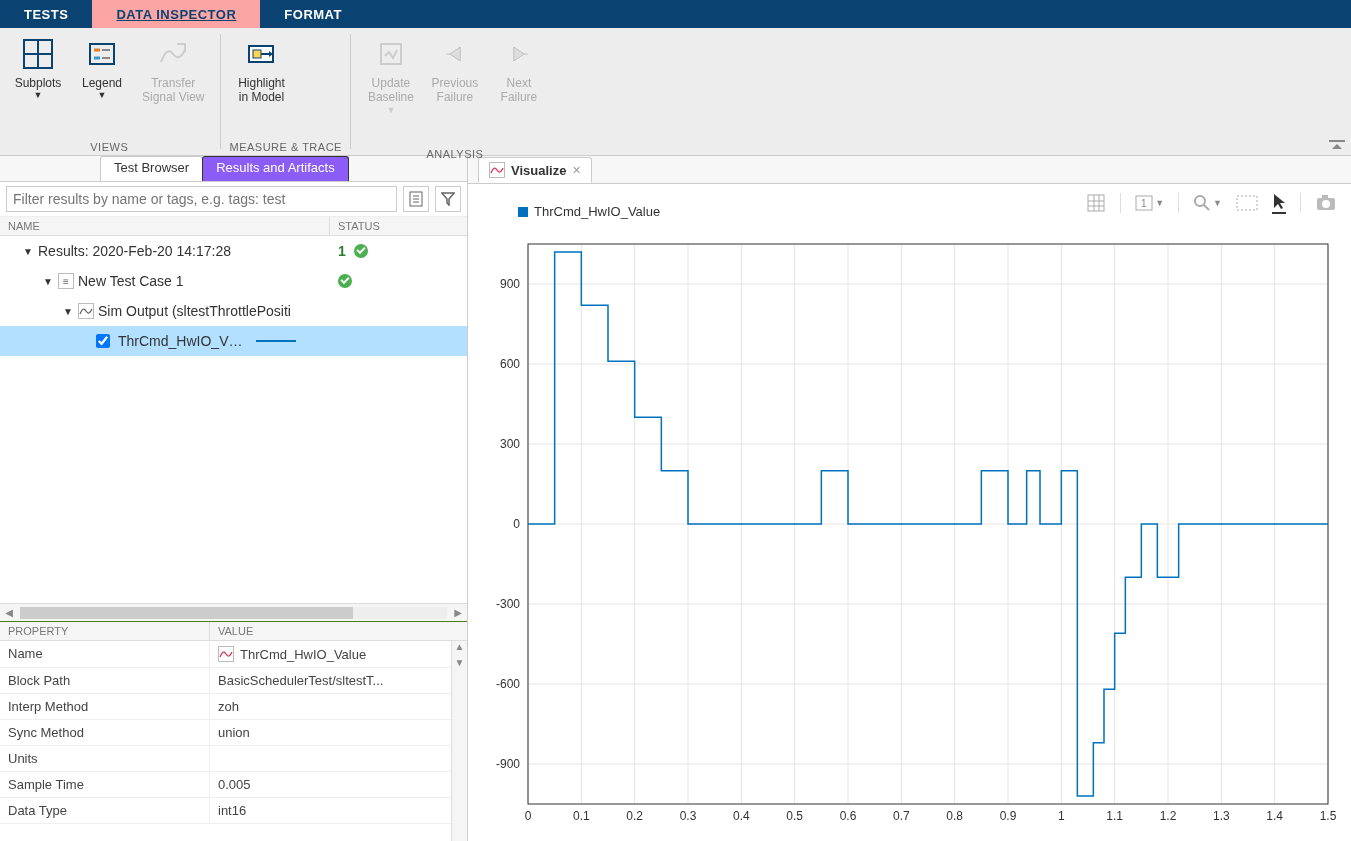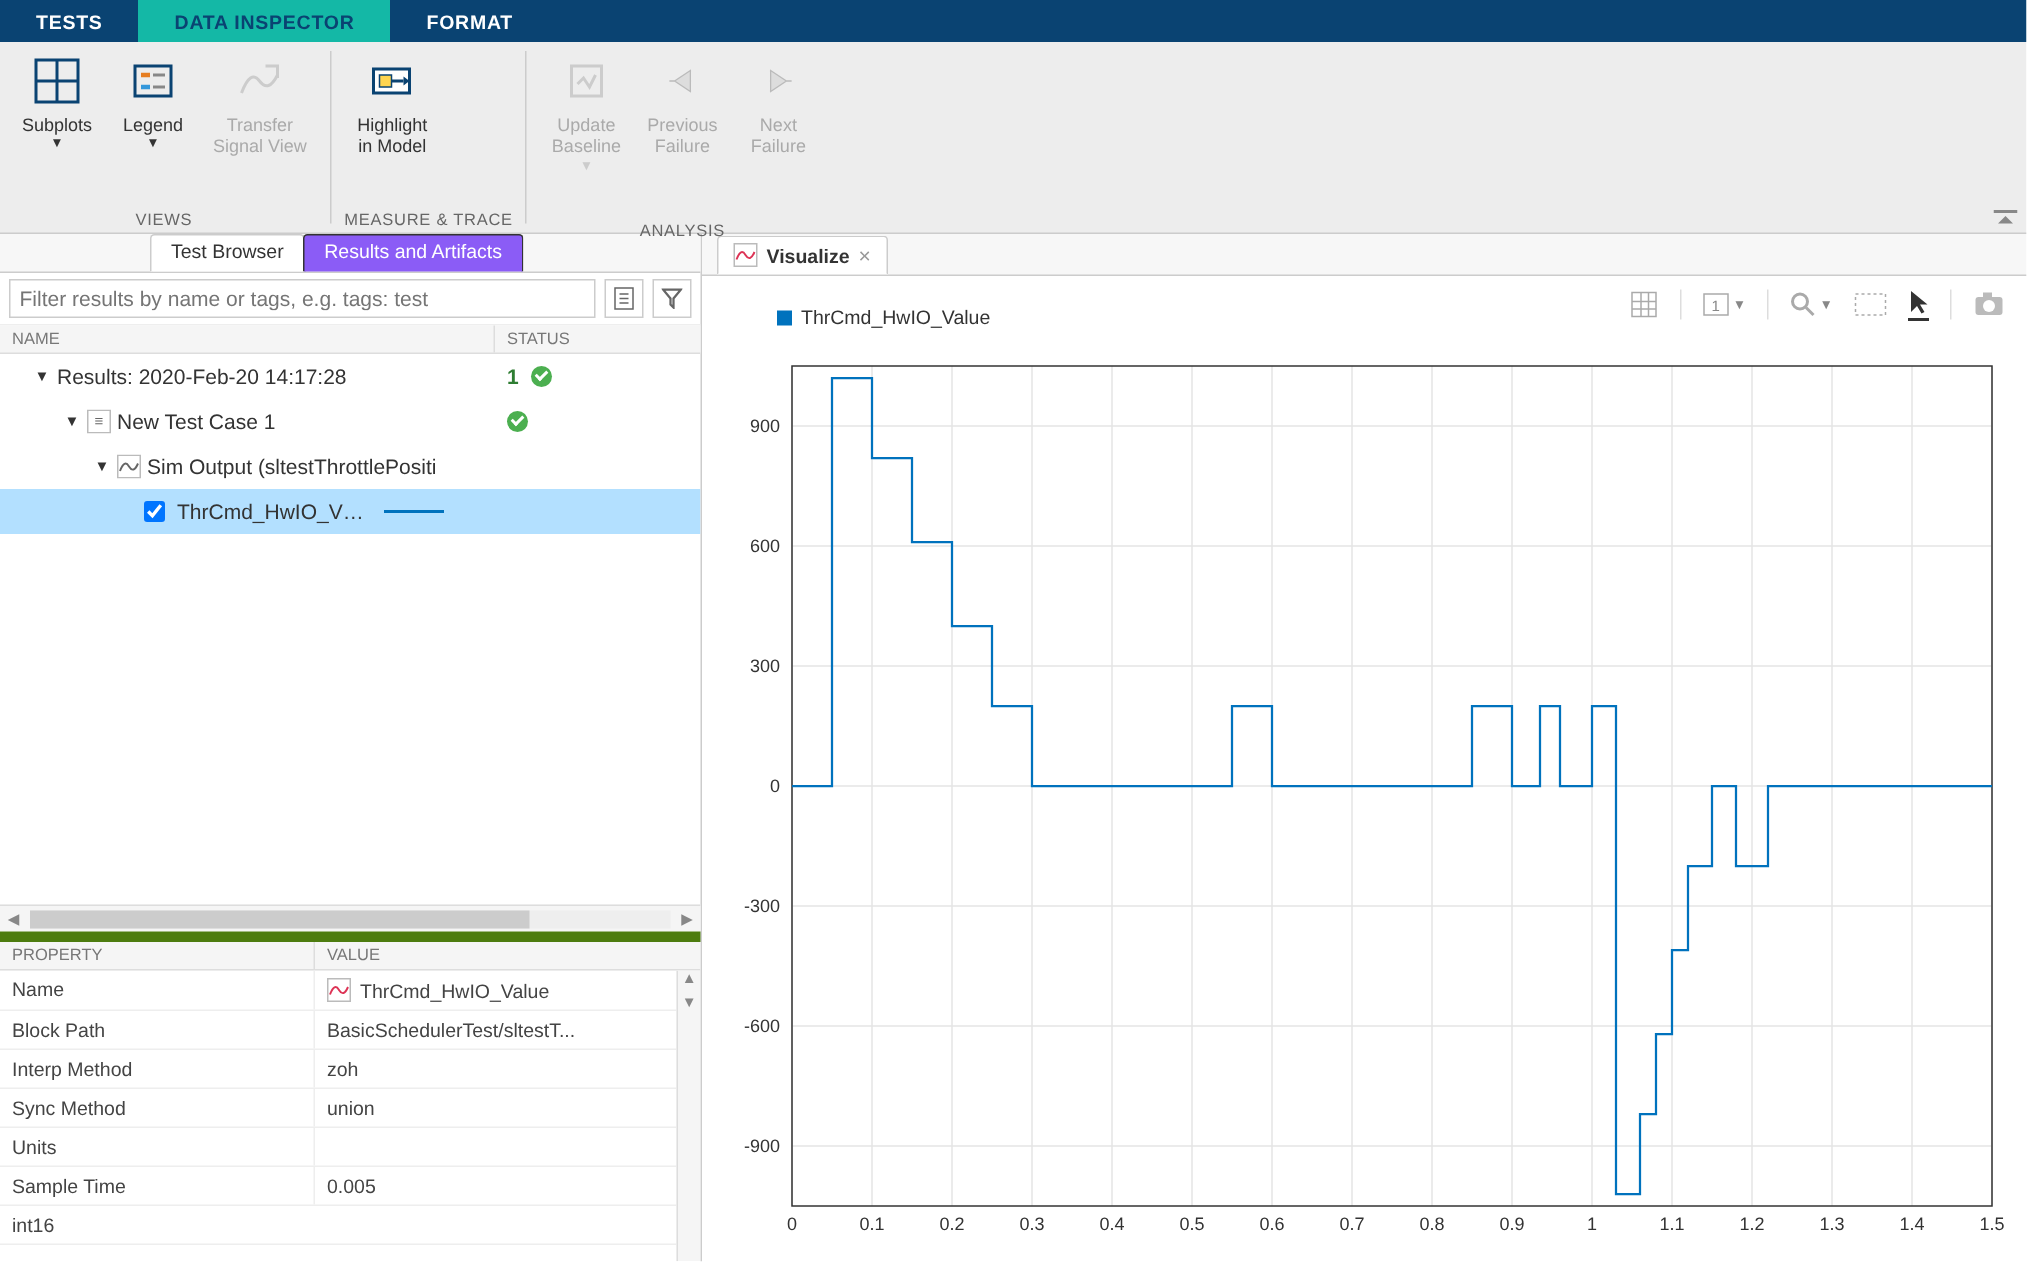--- a/index.html
+++ b/index.html
@@ -1,21 +1,21 @@
 <!DOCTYPE html>
 <html><head>
 <meta charset="utf-8">
 <style>
 * { box-sizing: border-box; margin: 0; padding: 0; font-family: "Segoe UI", Arial, sans-serif; }
 body { width: 1351px; height: 841px; background: #fff; overflow: hidden; font-size: 13px; color: #333; }
 
 
 .tabstrip { background: #0a4372; height: 28px; display: flex; align-items: stretch; }
 .tabstrip .tab { color: #fff; padding: 0 24px; display: flex; align-items: center; font-size: 13px; font-weight: 600; letter-spacing: 0.5px; cursor: pointer; }
-.tabstrip .tab.active { background: #14b8a6; color: #0a4372; }
+.tabstrip .tab.active { background: #fca5a5; color: #0a4372; text-decoration: underline; }
 
 
 .ribbon { background: #ededed; border-bottom: 1px solid #ccc; height: 128px; display: flex; position: relative; }
 .ribbon-group { display: flex; flex-direction: column; padding: 4px 6px 0 6px; gap: 28px; }
 .ribbon-group .items { display: flex; flex: 1; }
 .ribbon-group .label { text-align: center; font-size: 11px; color: #666; padding-bottom: 2px; letter-spacing: 0.5px;}
 .ribbon-sep { width: 1px; background: #ccc; margin: 6px 2px; }
 .ribbon-btn { display: flex; flex-direction: column; align-items: center; justify-content: flex-start; padding: 4px 8px; min-width: 64px; cursor: pointer; text-align:center; line-height:1.2; }
 .ribbon-btn .ico { width: 36px; height: 36px; margin-bottom: 4px; display:flex; align-items:center; justify-content:center; }
 .ribbon-btn.disabled { color: #aaa; cursor: default; }
@@ -55,21 +55,21 @@
 .okdot { width:14px; height:14px; border-radius:50%; background:#4caf50; position:relative; }
 .okdot::after { content:""; position:absolute; left:3px; top:3px; width:6px; height:3px; border-left:2px solid #fff; border-bottom:2px solid #fff; transform:rotate(-45deg);}
 .greenbold { color:#2e7d32; font-weight:bold; margin-right:4px;}
 
 .hscroll { height:18px; background:#f5f5f5; border-top:1px solid #ddd; display:flex; align-items:center;}
 .hscroll .arrow { width:18px; text-align:center; color:#888; cursor:pointer; font-size:10px;}
 .hscroll .thumbtrack { flex:1; background:#eee; height:12px; margin:0 2px; position:relative;}
 .hscroll .thumb { position:absolute; left:0; width:78%; height:100%; background:#ccc;}
 
 
-.props { border-top:7px solid #4d7c0f; height: 220px; display:flex; flex-direction:column; overflow:hidden;}
+.props { border-top:1px solid #4d7c0f; height: 220px; display:flex; flex-direction:column; overflow:hidden;}
 .props .phdr { display:flex; background:#f5f5f5; border-bottom:1px solid #ddd; font-size:11px; color:#777;}
 .props .phdr .p1 { flex:0 0 210px; padding:3px 8px; border-right:1px solid #ddd;}
 .props .phdr .p2 { flex:1; padding:3px 8px;}
 .proprows { flex:1; overflow:auto;}
 .proprow { display:flex; border-bottom:1px solid #eee; font-size:13px; }
 .proprow .p1 { flex:0 0 210px; padding:5px 8px; border-right:1px solid #eee; color:#444;}
 .proprow .p2 { flex:1; padding:5px 8px; color:#444; display:flex; align-items:center; gap:6px; overflow:hidden; white-space:nowrap; text-overflow:ellipsis;}
 .vscroll { width:16px; background:#f5f5f5; border-left:1px solid #ddd;}
 .vscroll .arrow { height:16px; text-align:center; color:#888; font-size:10px;}
 .propwrap { display:flex; flex:1; overflow:hidden;}
@@ -319,20 +319,21 @@
                 <span></span>
               </div>
             </div>
             <div class="proprow">
               <div class="p1">Sample Time</div>
               <div class="p2">
                 <span>0.005</span>
               </div>
             </div>
             <div class="proprow">
+              <div class="p1">Data Type</div>
               <div class="p2">
                 <span>int16</span>
               </div>
             </div>
           </div>
         <div class="vscroll">
           <div class="arrow">▲</div>
           <div style="flex:1"></div>
           <div class="arrow">▼</div>
         </div>

